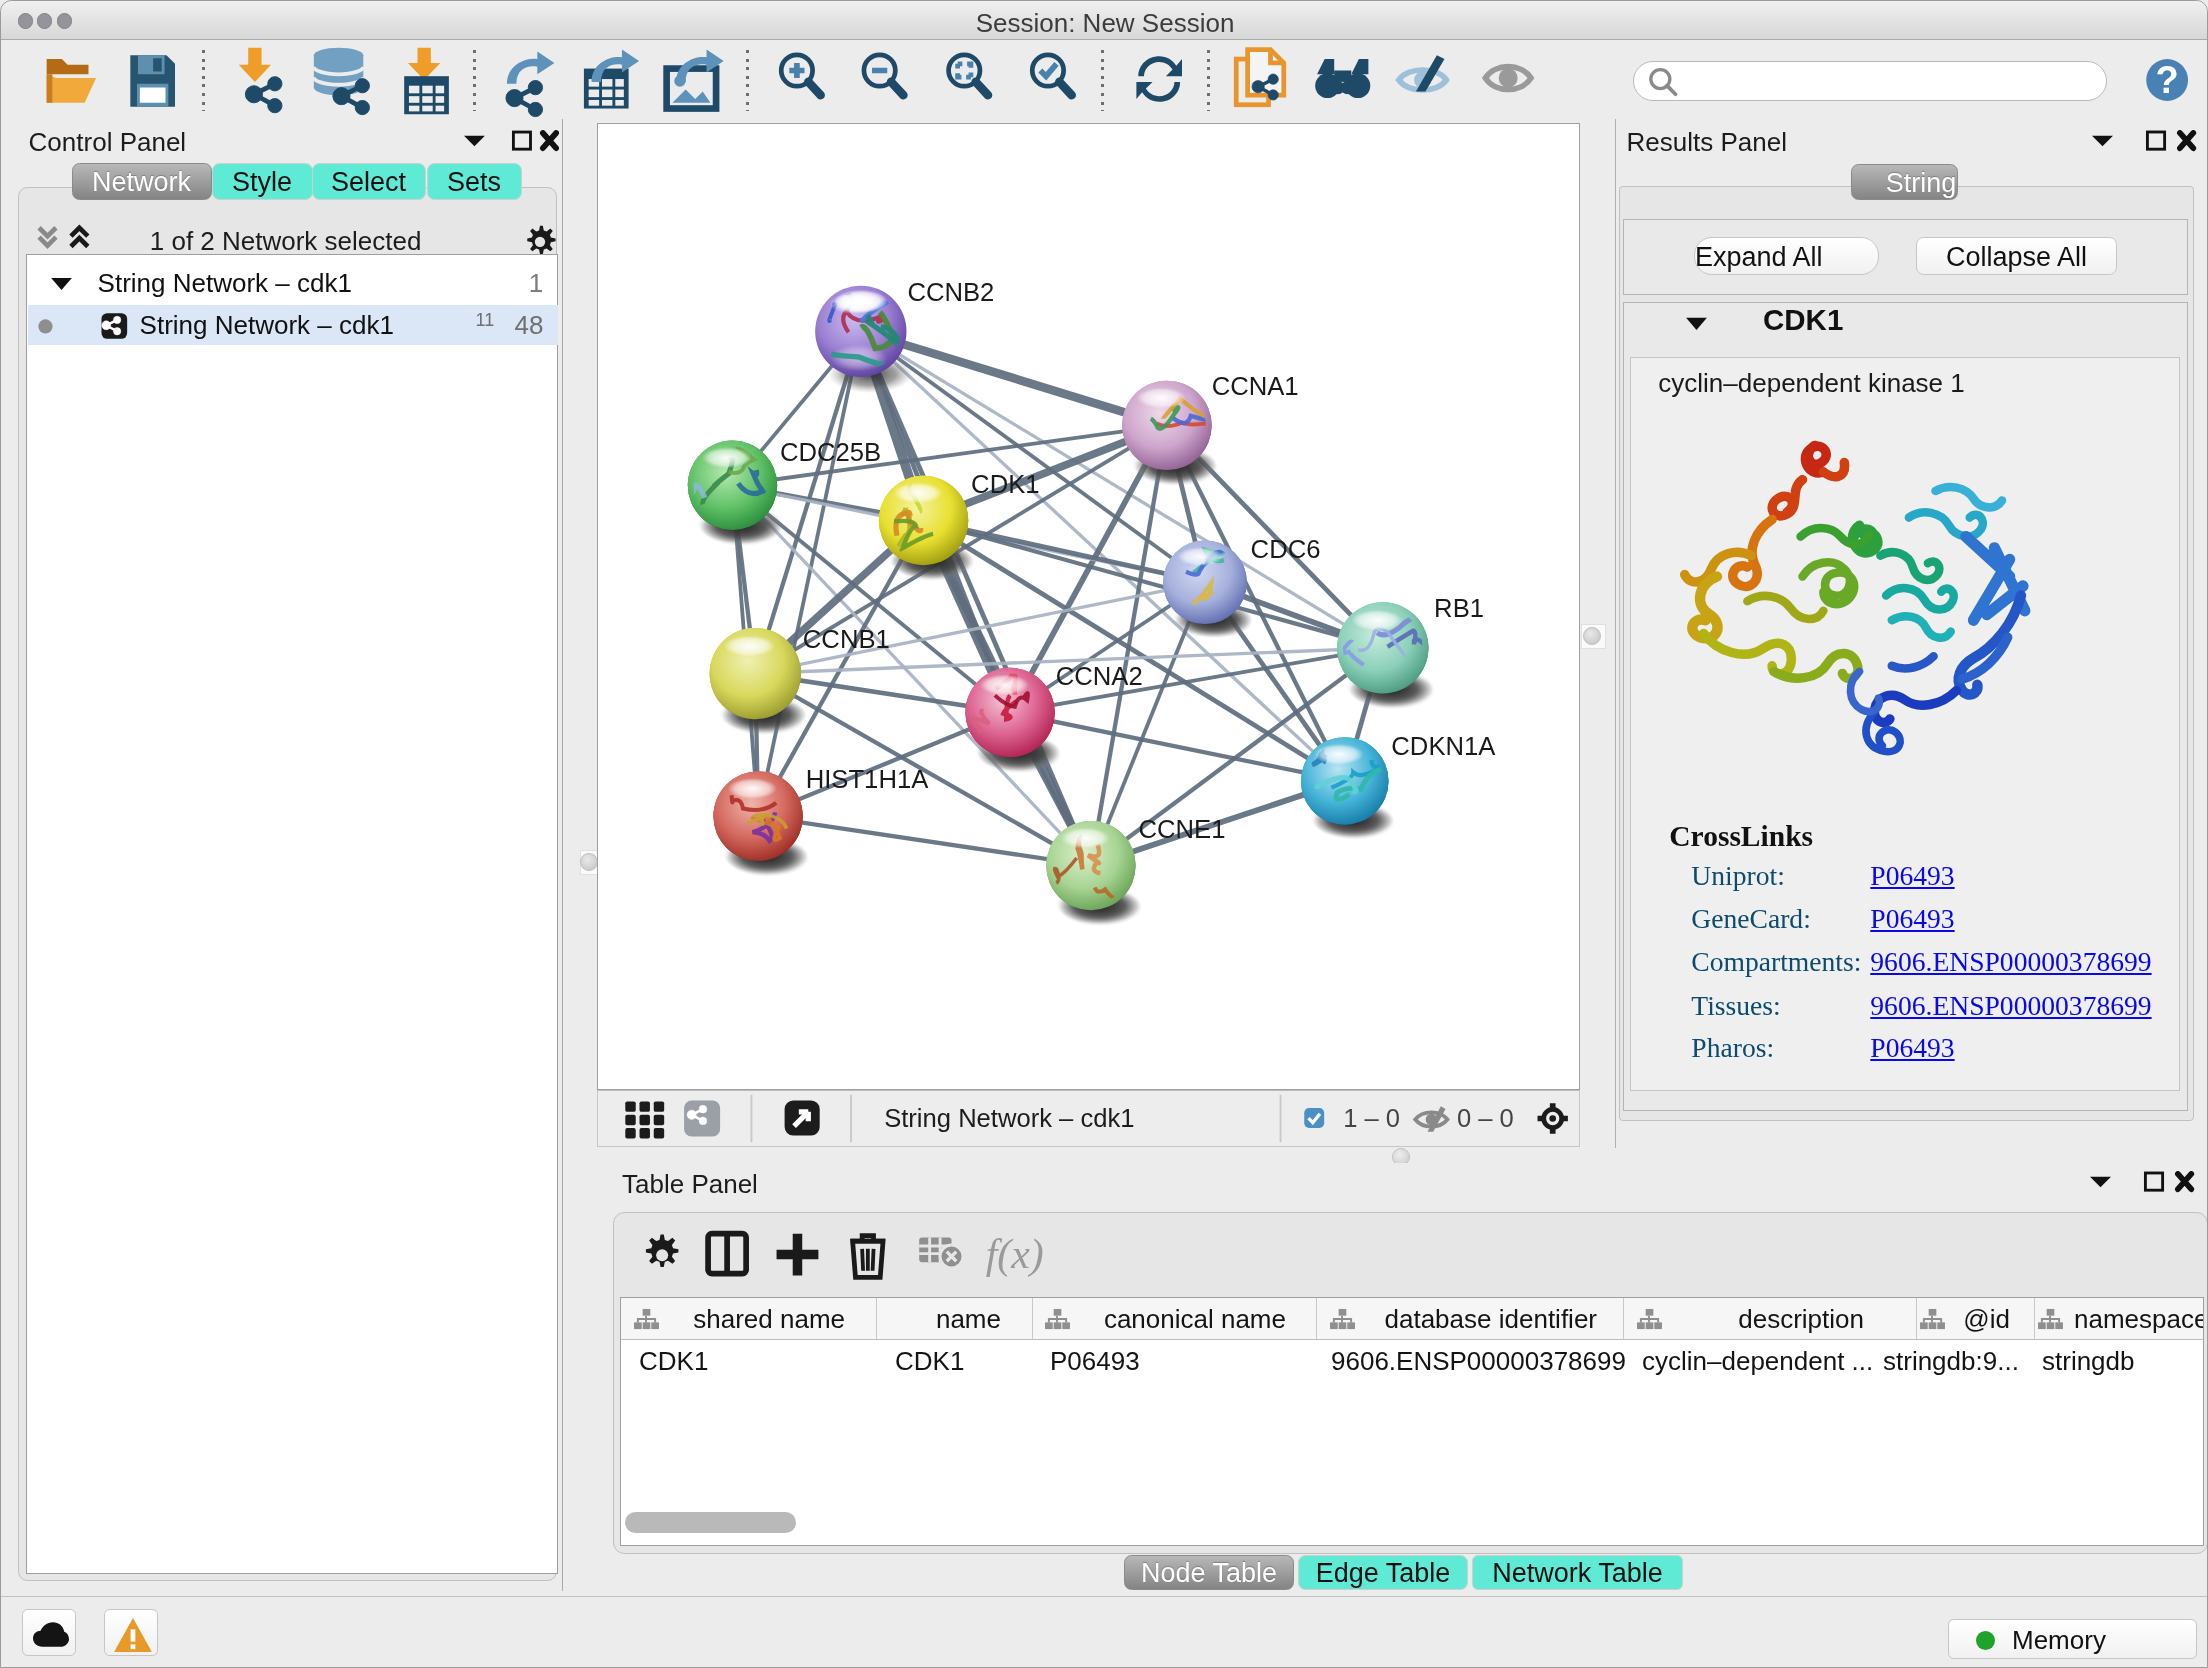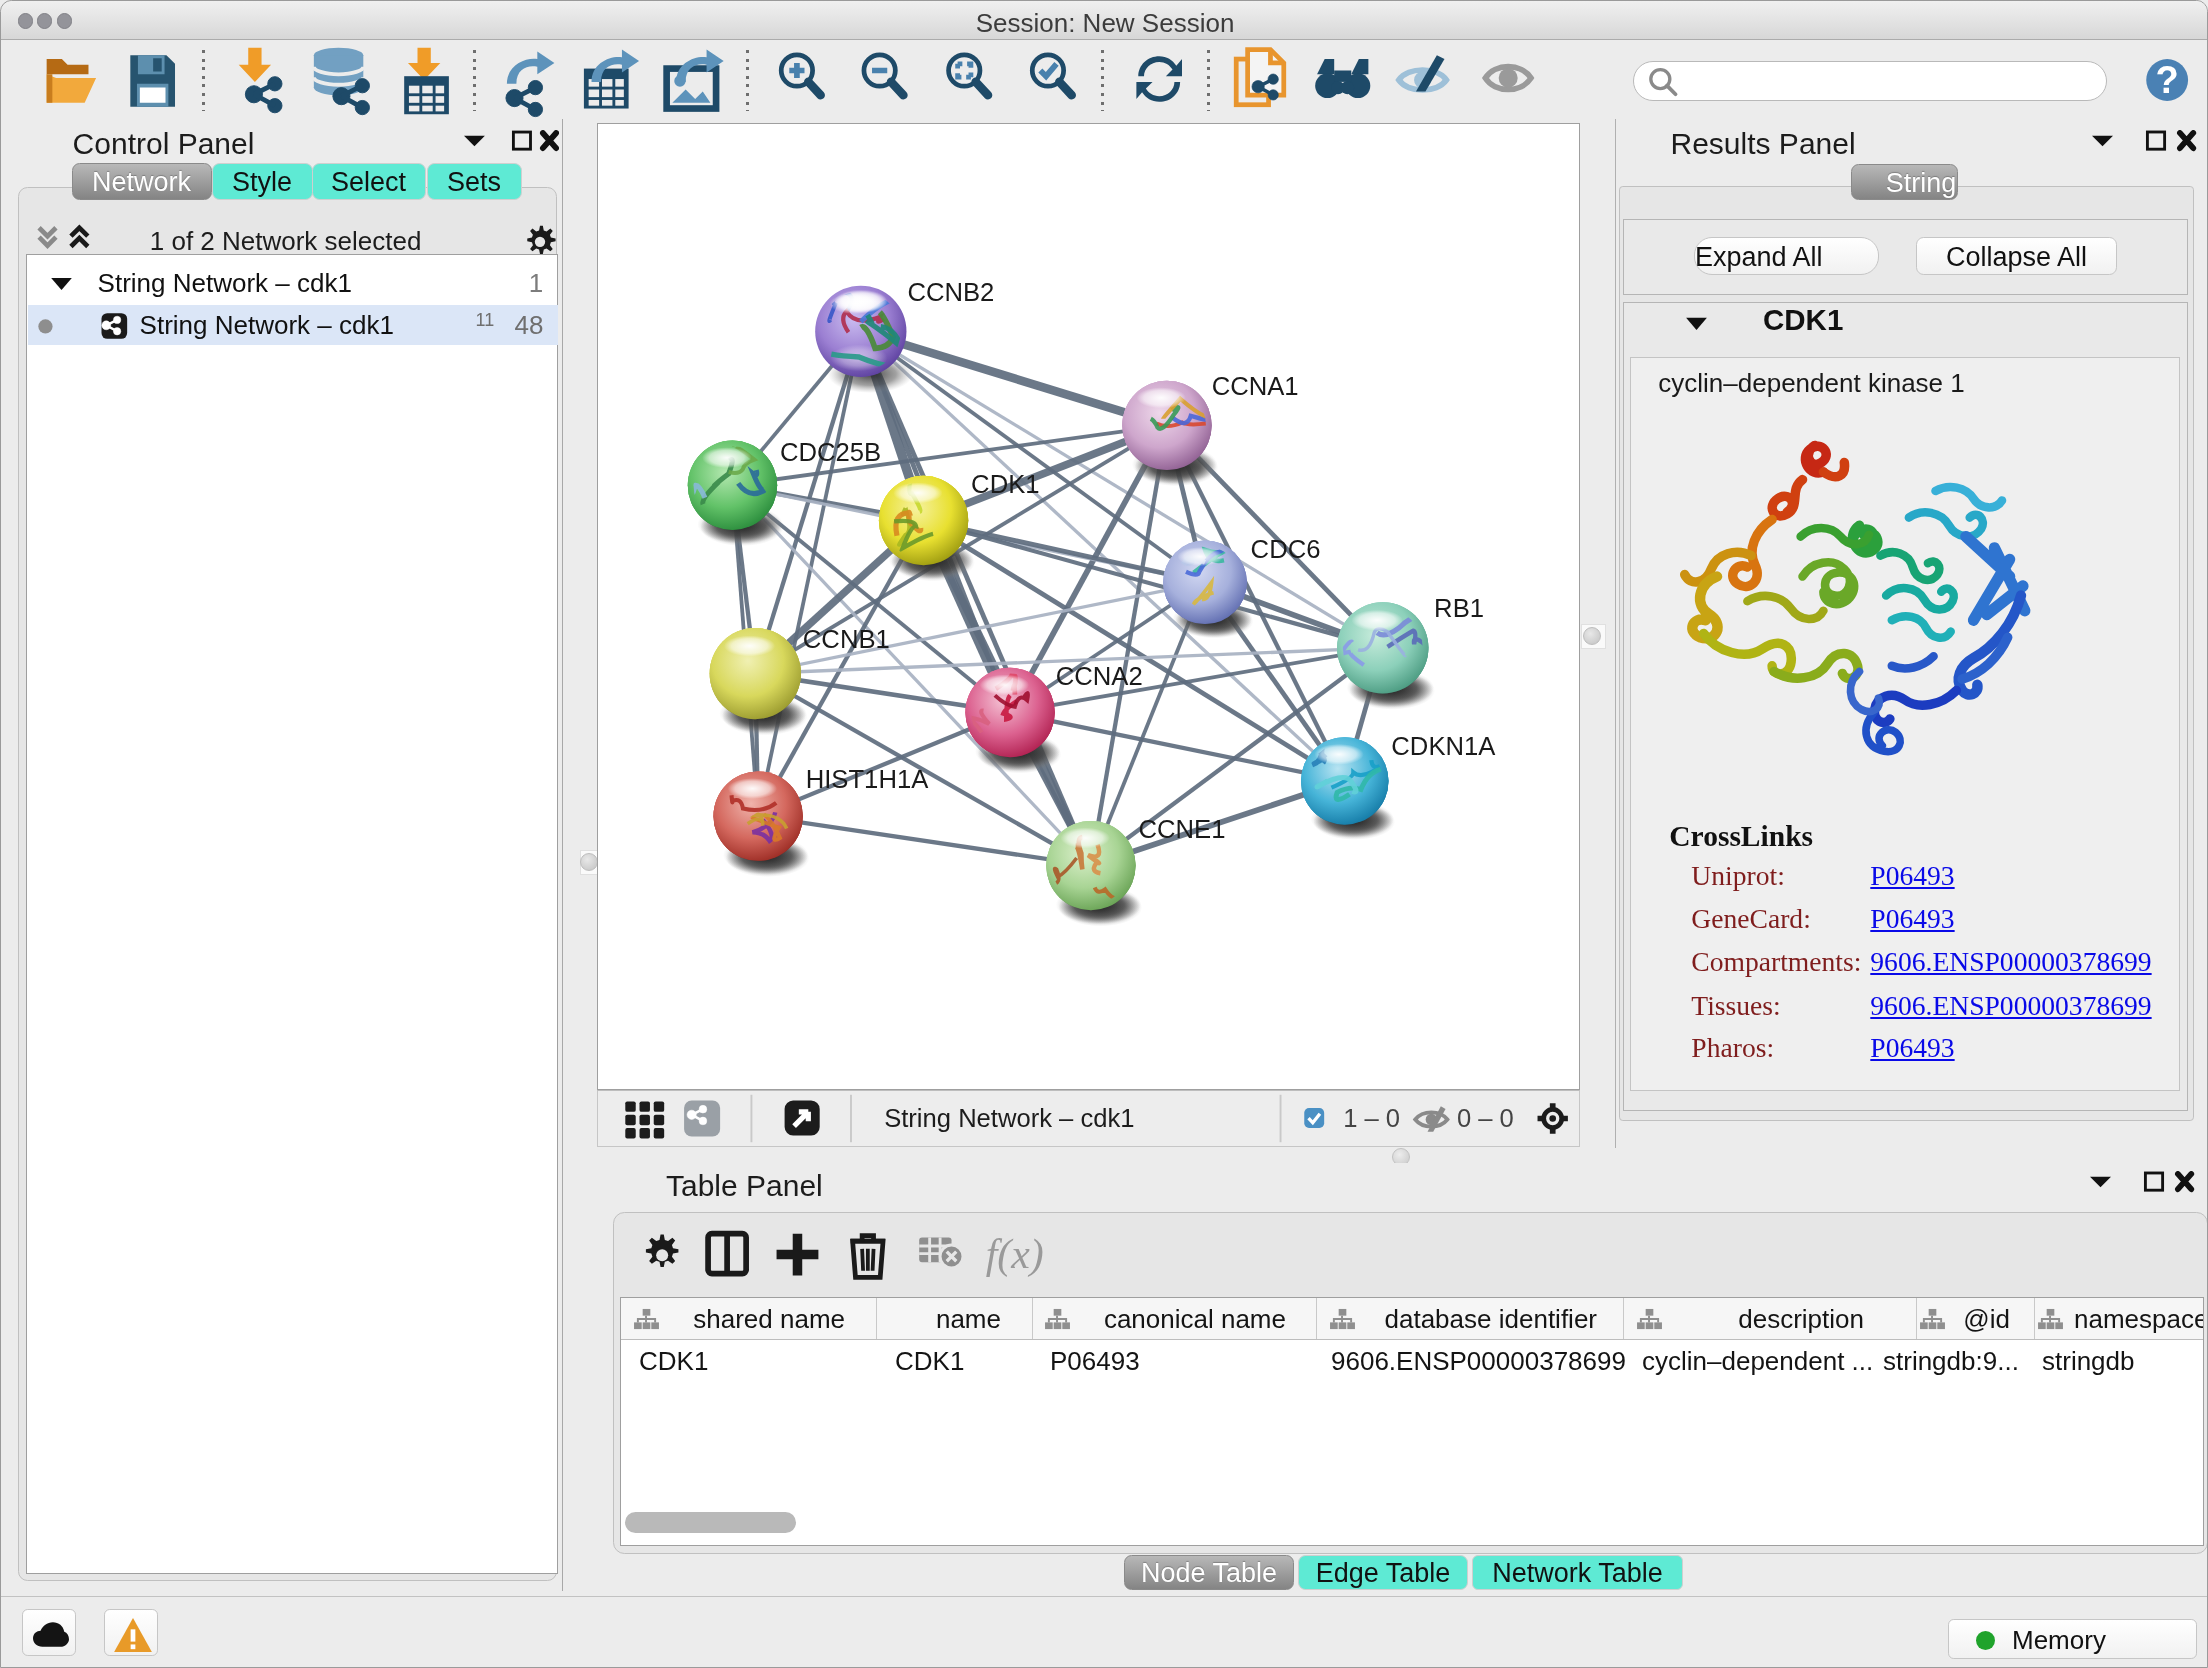--- a/index.html
+++ b/index.html
@@ -8,21 +8,21 @@
   .abs{position:absolute;}
   
   .titlebar{left:0;top:0;width:2208px;height:38px;background:linear-gradient(#f0f0f0,#d7d7d7);border-bottom:1px solid #ababab;border-radius:11.4px 11.4px 0 0;}
   .tl{width:13.3px;height:13.3px;border-radius:50%;background:#94949a;border:1px solid #808086;top:12.4px;}
   .title{width:100%;text-align:center;top:6.7px;font-size:26px;font-weight:500;color:#3c3c3c;}
   
   .toolbar{left:0;top:39px;width:2208px;height:80px;background:#ececec;}
   .tsep{top:9.5px;width:2.9px;height:61px;background-image:repeating-linear-gradient(#6e6e6e 0 2.9px,transparent 2.9px 8.6px);}
   .search{left:1632px;top:21px;width:474px;height:40px;background:#fff;border:1px solid #b9b9b9;border-radius:20px;box-sizing:border-box;}
   
-  .ptitle{font-size:30px;color:#1c1c1c;margin-left:44px;}
+  .ptitle{font-size:26px;color:#1c1c1c;}
   
   .tab{position:absolute;box-sizing:border-box;text-align:center;font-size:27px;color:#111;background:#5eead4;border:1px solid #cfcfcf;border-radius:7.6px;}
   .tabsel{background:linear-gradient(#b8b8b8,#848484);color:#fff;border:1px solid #8a8a8a;text-shadow:0 -1px 1px rgba(0,0,0,.25);}
   
   .ctrlpanel{left:7.6px;top:118px;width:554px;height:1472px;background:#ececec;border-right:1px solid #a8a8a8;box-sizing:border-box;}
   .innerpanel{background:#e6e6e6;border:1px solid #c0c0c0;border-radius:9.5px;box-sizing:border-box;}
   .whitebox{background:#fff;border:1px solid #9f9f9f;box-sizing:border-box;}
   
   .canvas{left:596px;top:122px;width:983px;height:967px;background:#fff;border:1px solid #9f9f9f;box-sizing:border-box;}
   .netbar{left:596px;top:1089px;width:983px;height:57px;background:#ededed;border:1px solid #c6c6c6;border-top:1px solid #bdbdbd;box-sizing:border-box;}
@@ -32,21 +32,21 @@
   .tablepanel{left:566px;top:1162px;width:1643px;height:433px;background:#ececec;}
   
   .statusbar{left:0;top:1595px;width:2208px;height:73px;background:#ececec;border-top:1px solid #c2c2c2;box-sizing:border-box;}
   .sbtn{background:linear-gradient(#ffffff,#f1f1f1);border:1px solid #c6c6c6;border-radius:5.7px;box-sizing:border-box;}
   a.lnk{color:#0909e8;text-decoration:underline;}
   .colsep{top:0;width:1px;height:41px;background:#c9c9c9;}
   .htxt{top:5.7px;font-size:26px;color:#141414;text-align:right;}
   .rtxt{top:48px;font-size:26px;color:#141414;}
   .hicon{top:9.5px;width:25px;height:23px;}
   .hicon svg{display:block;}
-  .xlbl{position:absolute;left:60px;font-family:"Liberation Serif",serif;font-size:27.6px;color:#7f1d1d;white-space:nowrap;}
+  .xlbl{position:absolute;left:60px;font-family:"Liberation Serif",serif;font-size:27.6px;color:#0c4a6e;white-space:nowrap;}
   .xlnk{position:absolute;left:239px;font-family:"Liberation Serif",serif;font-size:27.6px;white-space:nowrap;}
 </style>
 </head>
 <body>
 <div class="win">
 
   <div class="abs titlebar">
     <div class="abs tl" style="left:17px;"></div>
     <div class="abs tl" style="left:36px;"></div>
     <div class="abs tl" style="left:56px;"></div>

